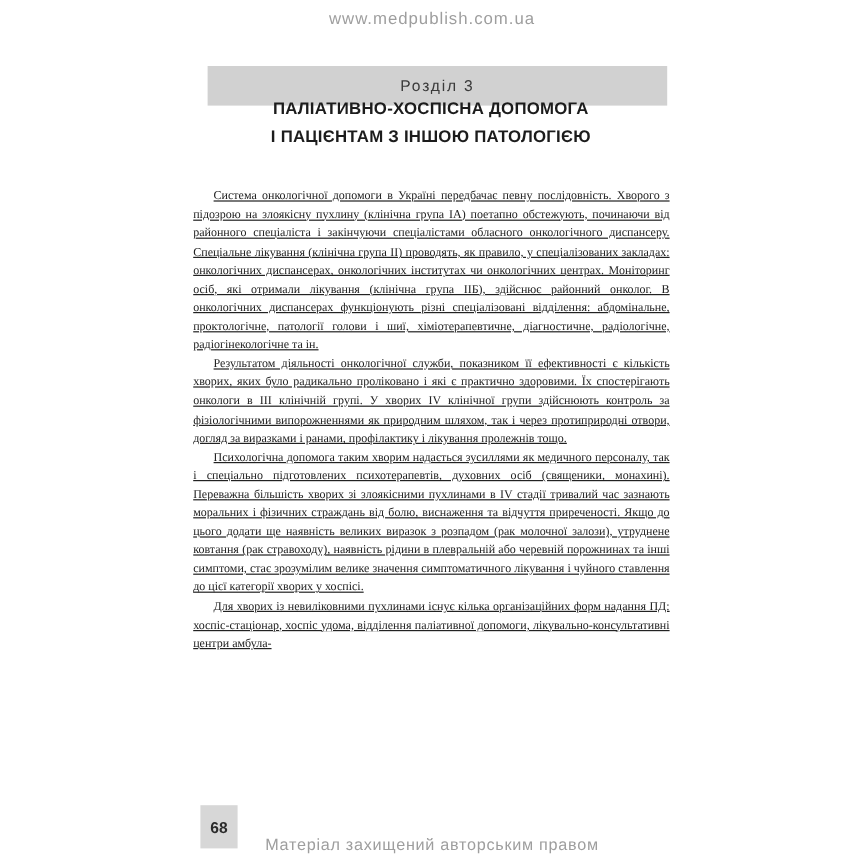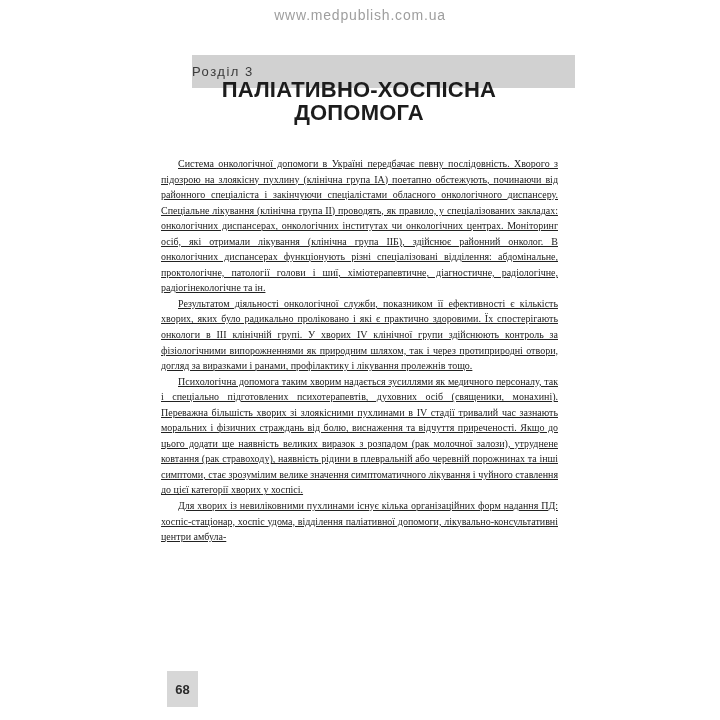--- a/index.html
+++ b/index.html
@@ -15,34 +15,34 @@
     position:absolute;top:7px;left:0;width:720px;
     text-align:center;
     font-family:"Liberation Sans", sans-serif;
     font-size:14px;
     letter-spacing:0.8px;
     color:var(--muted,#a5a5a5);
   }
   .chapter-bar{
     position:absolute;left:173px;top:55px;width:383px;height:33px;
     background:var(--bar-bg,#d1d1d1);
-    display:flex;align-items:center;margin-left:19px;
+    display:flex;align-items:center;justify-content:center;
   }
   .chapter-bar span{
     font-family:"Liberation Sans", sans-serif;
     font-size:13px;
     letter-spacing:1.5px;
     color:#3b3b3b;
   }
   .book-title{
     position:absolute;left:160px;top:79px;width:398px;
     text-align:center;
     font-family:"Liberation Sans", sans-serif;
     font-weight:bold;
-    font-size:22px;
+    font-size:14px;
     line-height:22.5px;
     letter-spacing:0.2px;
     color:#1c1c1c;
   }
   .body-text{
     position:absolute;left:161px;top:156px;width:397px;
     font-family:"Liberation Serif", serif;
     font-size:10px;
     line-height:15.55px;
     text-align:justify;
@@ -77,25 +77,27 @@
 <div id="page">
 
   <div class="header-url">www.medpublish.com.ua</div>
 
   <div class="chapter-bar">
     <span>Розділ 3</span>
   </div>
 
   <div class="book-title">
     <div>ПАЛІАТИВНО-ХОСПІСНА ДОПОМОГА</div>
+    <div>І ПАЦІЄНТАМ З ІНШОЮ ПАТОЛОГІЄЮ</div>
   </div>
 
   <div class="body-text">
     <p>Система онкологічної допомоги в Україні передбачає певну послідовність. Хворого з підозрою на злоякісну пухлину (клінічна група ІА) поетапно обстежують, починаючи від районного спеціаліста і закінчуючи спеціалістами обласного онкологічного диспансеру. Спеціальне лікування (клінічна група ІІ) проводять, як правило, у спеціалізованих закладах: онкологічних диспансерах, онкологічних інститутах чи онкологічних центрах. Моніторинг осіб, які отримали лікування (клінічна група ІІБ), здійснює районний онколог. В онкологічних диспансерах функціонують різні спеціалізовані відділення: абдомінальне, проктологічне, патології голови і шиї, хіміотерапевтичне, діагностичне, радіологічне, радіогінекологічне та ін.</p>
     <p>Результатом діяльності онкологічної служби, показником її ефективності є кількість хворих, яких було радикально проліковано і які є практично здоровими. Їх спостерігають онкологи в ІІІ клінічній групі. У хворих IV клінічної групи здійснюють контроль за фізіологічними випорожненнями як природним шляхом, так і через протиприродні отвори, догляд за виразками і ранами, профілактику і лікування пролежнів тощо.</p>
     <p>Психологічна допомога таким хворим надається зусиллями як медичного персоналу, так і спеціально підготовлених психотерапевтів, духовних осіб (священики, монахині). Переважна більшість хворих зі злоякісними пухлинами в IV стадії тривалий час зазнають моральних і фізичних страждань від болю, виснаження та відчуття приреченості. Якщо до цього додати ще наявність великих виразок з розпадом (рак молочної залози), утруднене ковтання (рак стравоходу), наявність рідини в плевральній або черевній порожнинах та інші симптоми, стає зрозумілим велике значення симптоматичного лікування і чуйного ставлення до цієї категорії хворих у хоспісі.</p>
     <p>Для хворих із невиліковними пухлинами існує кілька організаційних форм надання ПД: хоспіс-стаціонар, хоспіс удома, відділення паліативної допомоги, лікувально-консультативні центри амбула-</p>
   </div>
 
   <div class="page-number">68</div>
 
+  <div class="footer-note">Матеріал захищений авторським правом</div>
 
 </div>
 
 </body></html>

